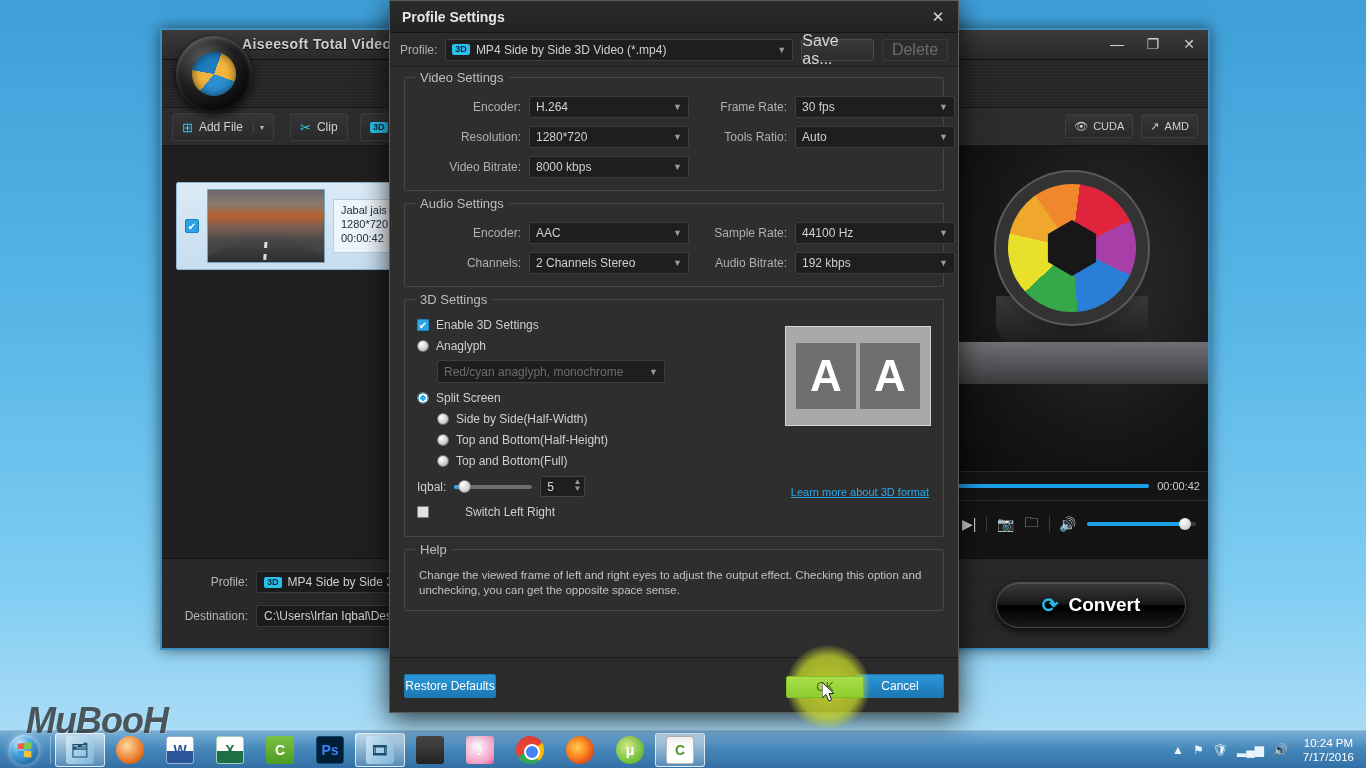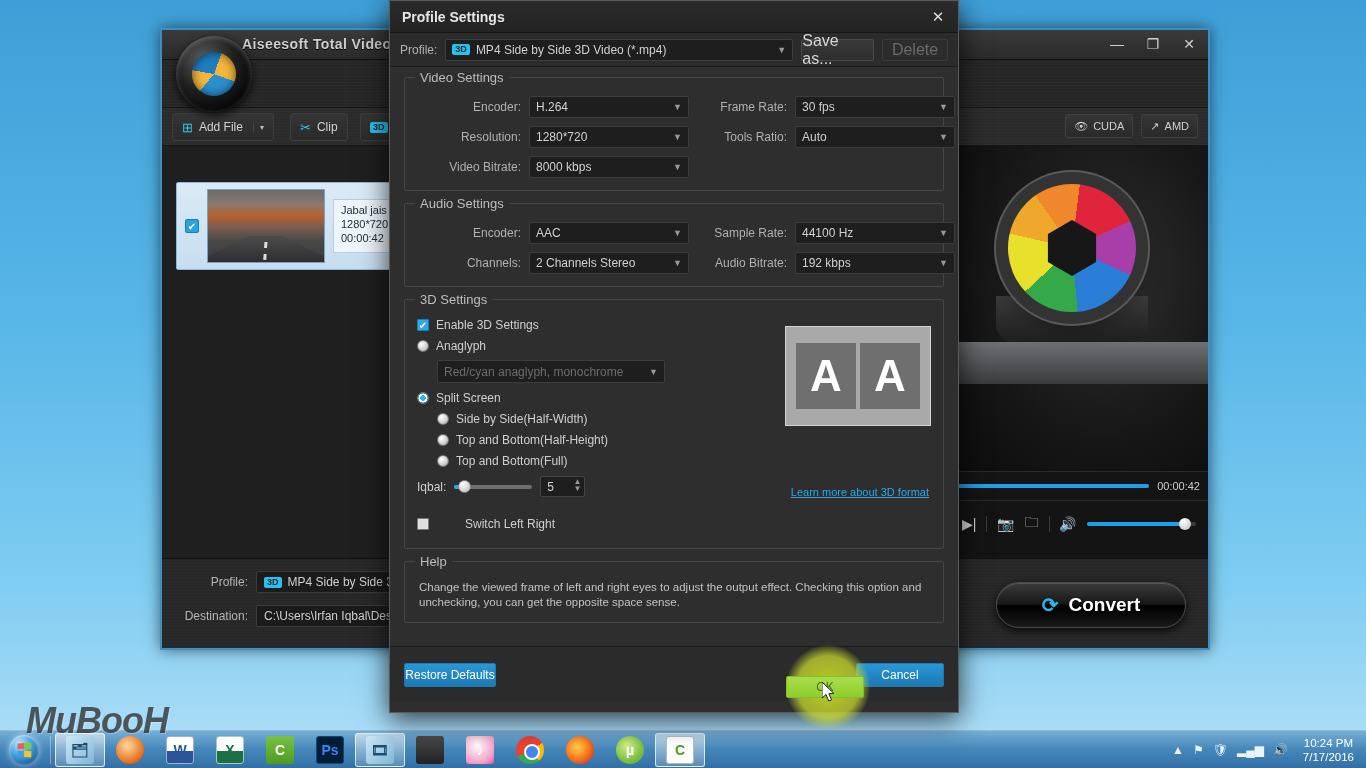--- a/index.html
+++ b/index.html
@@ -282,21 +282,21 @@
     color: #fff; font-size: 44px; font-weight: bold; font-family: "Liberation Sans", sans-serif; line-height: 1;
   }
   .learn-link {
     position: absolute; right: 14px; top: 186px; color: #2aa8e8; font-size: 11px;
     text-decoration: underline;
   }
 
   .help-body { padding: 18px 14px 12px 14px; color: #c2c2c2; font-size: 11.5px; line-height: 15px; }
 
   .modal-footer {
-    position: absolute; left: 0; right: 0; bottom: 11px; height: 55px;
+    position: absolute; left: 0; right: 0; bottom: 0; height: 55px;
     background: #2b2b2b; border-top: 1px solid #1b1b1b;
   }
   .btn-blue {
     height: 24px; min-width: 88px; border: 1px solid #2079ac; border-radius: 2px;
     background: linear-gradient(180deg,#2a97d8,#1b78b4); color: #fff; font-size: 12px;
     display: flex; align-items: center; justify-content: center;
   }
   .ok-btn {
     position: absolute; left: 786px; top: 676px; width: 78px; height: 22px;
     background: linear-gradient(180deg,#a9dd4c,#8dce2e); border: 1px solid #7fbf2a;
@@ -616,21 +616,21 @@
             </span>
             <span class="spin">
               <span>5</span>
               <span class="arrows">
                   <span>▲</span>
                   <span>▼</span>
                 </span>
             </span>
           </div>
 
-          <div class="chk-row" style="margin-top:20px;gap:36px;">
+          <div class="chk-row" style="margin-top:8px;gap:36px;">
             <span class="chk off"></span>
             <span class="opt-txt">Switch Left Right</span>
           </div>
 
           <div class="preview3d">
             <div class="half">A</div>
             <div class="half">A</div>
           </div>
           <a class="learn-link">Learn more about 3D format</a>
         </div>

